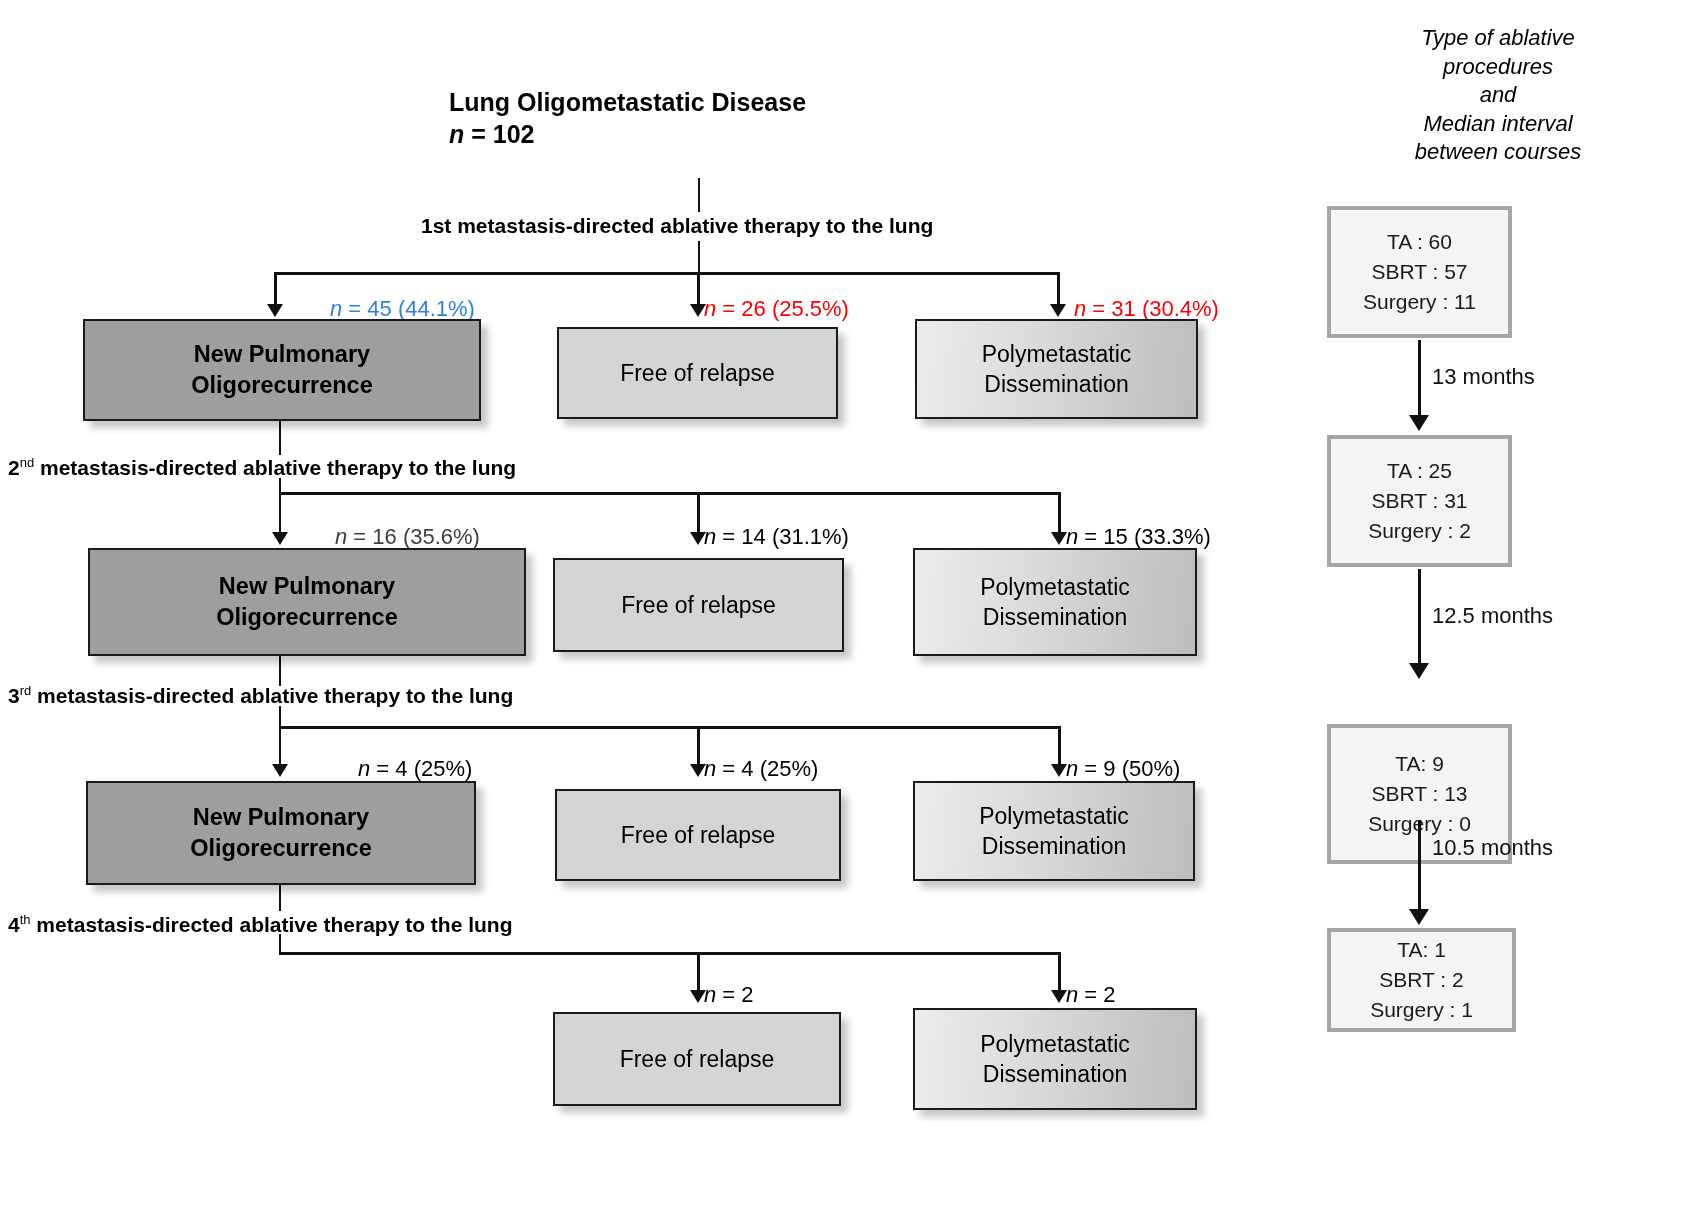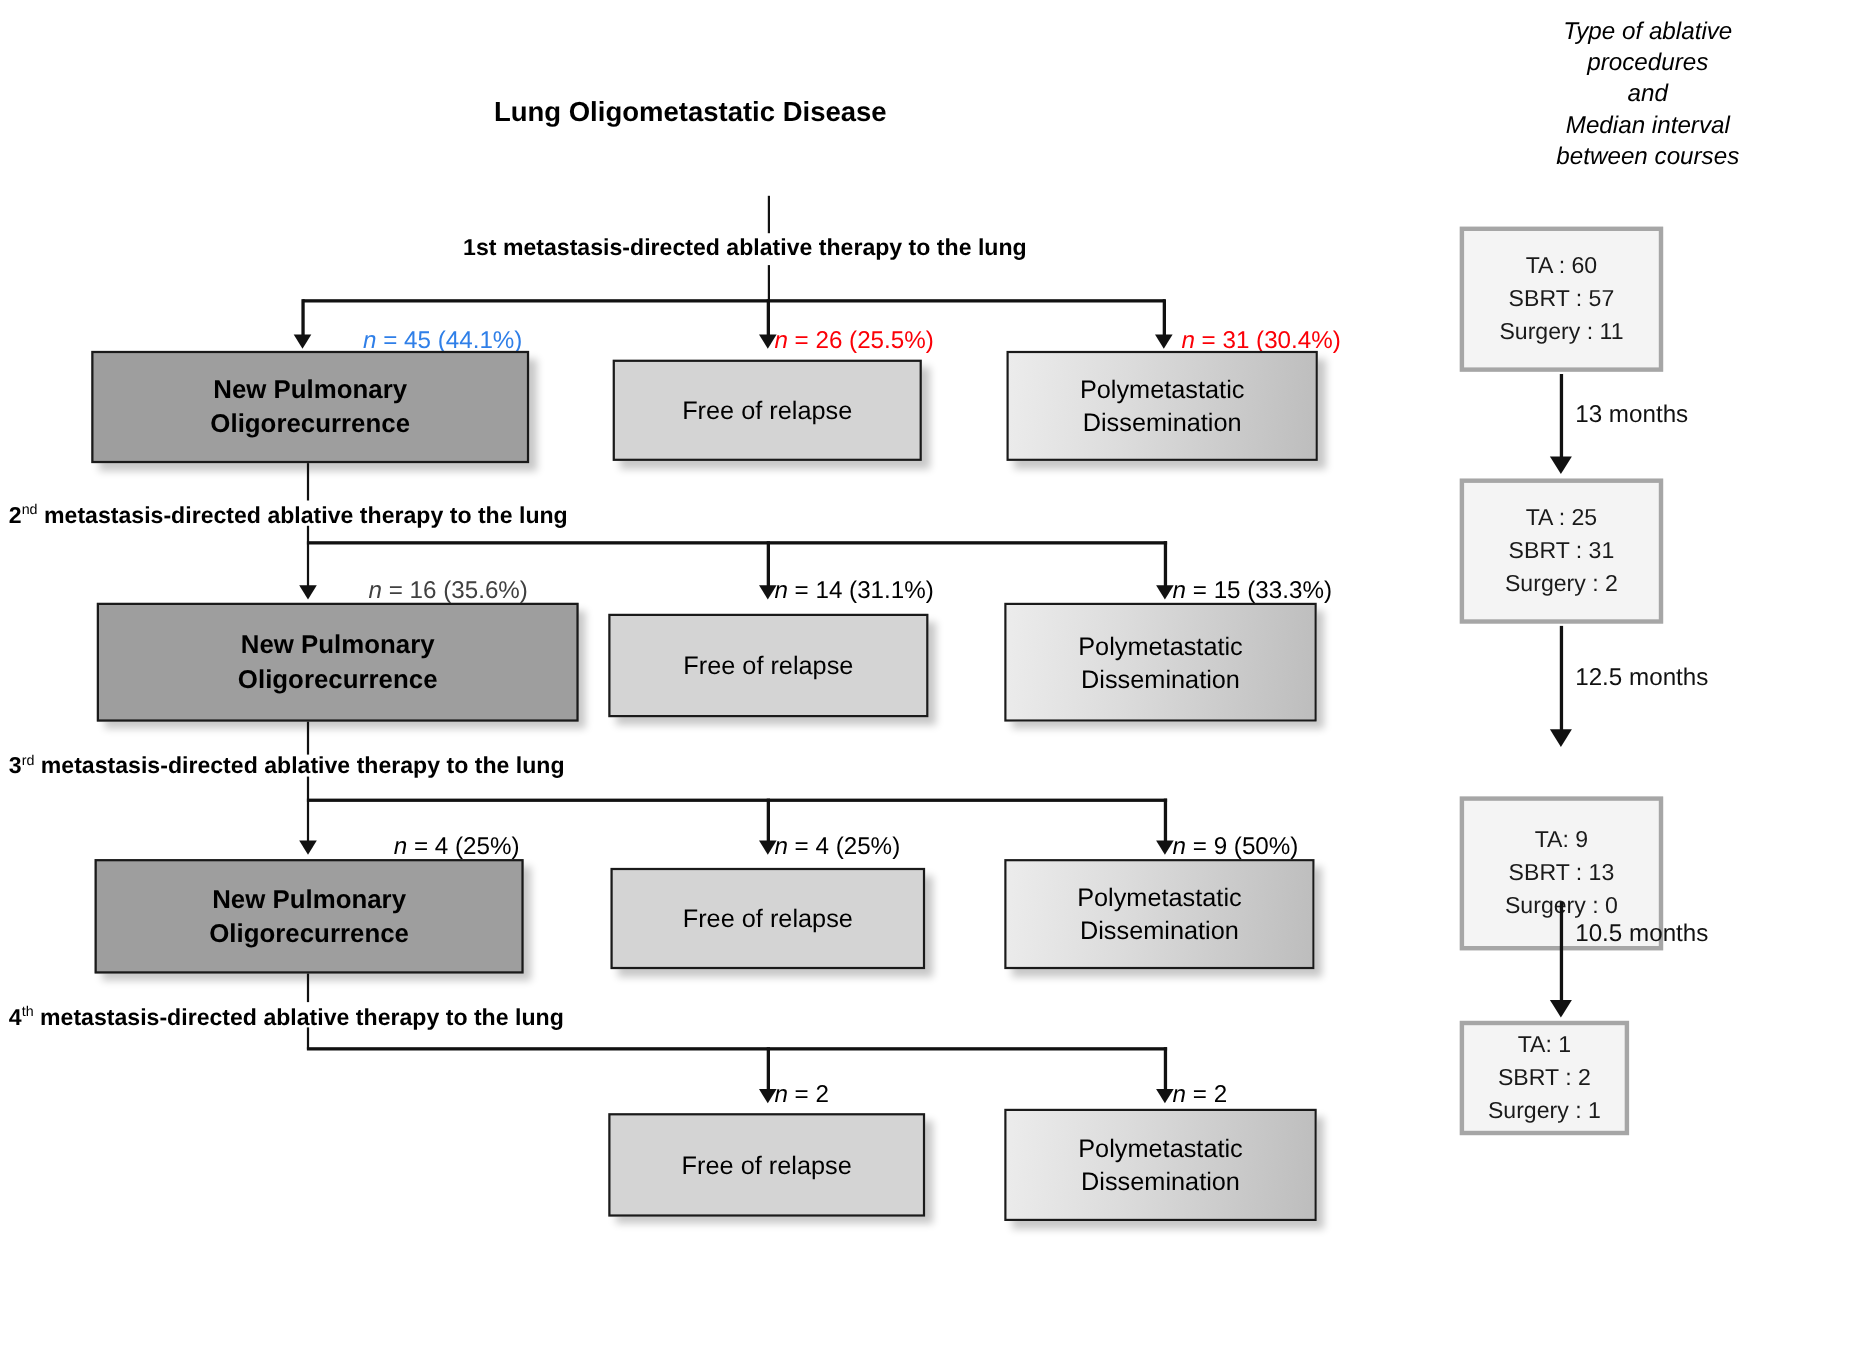--- a/index.html
+++ b/index.html
@@ -45,20 +45,21 @@
   .arrow.big{border-left:10px solid transparent;border-right:10px solid transparent;
              border-top:16px solid #111;}
 </style>
 </head>
 <body>
 
 <div id="canvas">
 
   <div class="abs title" style="left:449px;top:86px;width:500px;">
     <div>Lung Oligometastatic Disease</div>
+    <div><span class="ital">n</span><span> = 102</span></div>
   </div>
 
   <div class="vline" style="left:698px;top:178px;height:34px;"></div>
 
   <div class="abs step-label" style="left:421px;top:214px;">1st metastasis-directed  ablative  therapy to the lung</div>
 
   <div class="vline" style="left:698px;top:241px;height:33px;"></div>
 
   <div class="hline thick" style="left:275px;top:272px;width:784px;"></div>
   <div class="vline thick" style="left:274px;top:272px;height:34px;"></div>
@@ -174,21 +175,21 @@
       <div>Free of relapse</div>
     </div>
   </div>
   <div class="box grad" style="left:913px;top:1008px;width:284px;height:102px;">
     <div class="inner">
       <div>Polymetastatic</div>
       <div>Dissemination</div>
     </div>
   </div>
 
-  <div class="abs panel-title" style="left:1337px;top:14px;width:322px;">
+  <div class="abs panel-title" style="left:1337px;top:24px;width:322px;">
     <div>Type of ablative</div>
     <div>procedures</div>
     <div>and</div>
     <div>Median interval</div>
     <div>between courses</div>
   </div>
 
   <div class="pbox" style="left:1327px;top:206px;width:185px;height:132px;">
     <div>
       <div>TA : 60</div>
@@ -218,21 +219,21 @@
       <div>TA: 9</div>
       <div>SBRT : 13</div>
       <div>Surgery : 0</div>
     </div>
   </div>
 
   <div class="vline thick" style="left:1418px;top:820px;height:95px;"></div>
   <div class="arrow big" style="left:1409px;top:909px;"></div>
   <div class="months" style="left:1432px;top:835px;">10.5 months</div>
 
-  <div class="pbox" style="left:1327px;top:928px;width:154px;height:104px;">
+  <div class="pbox" style="left:1327px;top:928px;width:189px;height:104px;">
     <div>
       <div>TA: 1</div>
       <div>SBRT : 2</div>
       <div>Surgery : 1</div>
     </div>
   </div>
 
 </div>
 
 </body></html>

